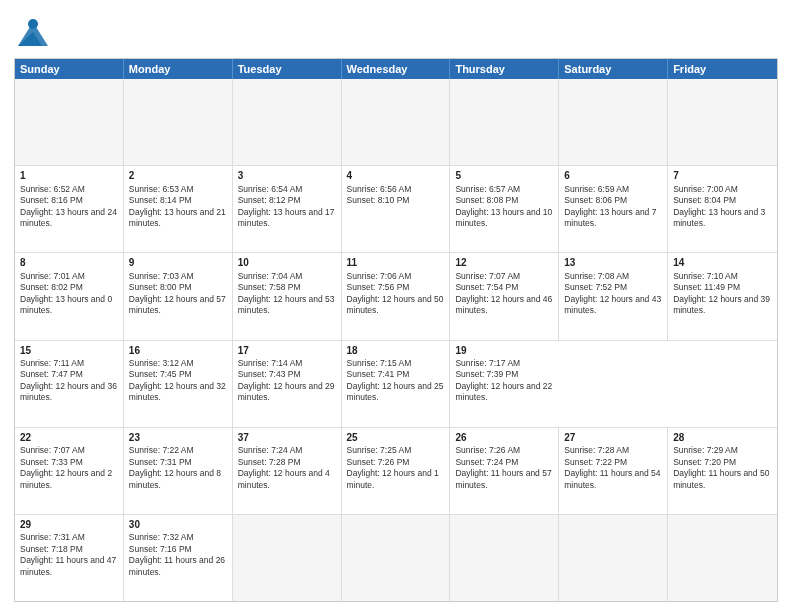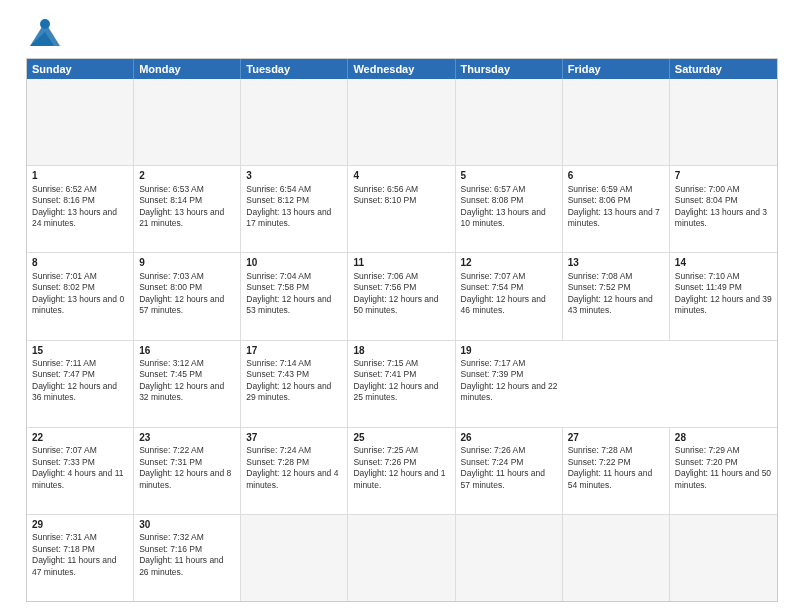--- a/index.html
+++ b/index.html
@@ -6,21 +6,21 @@
     body {
       font-family: Arial, sans-serif;
       background: #fff;
       width: 792px;
       height: 612px;
       overflow: hidden;
     }
     .page {
       width: 792px;
       height: 612px;
-      padding: 10px 14px 10px 26px;
+      padding: 10px 14px 10px 14px;
       display: flex;
       flex-direction: column;
     }
     .header {
       display: flex;
       justify-content: space-between;
       align-items: flex-start;
       margin-bottom: 6px;
     }
     .logo {
@@ -133,22 +133,22 @@
     </div>
   </div>
 
   <div class="calendar">
     <div class="cal-header">
     <div class="cal-header-cell">Sunday</div>
         <div class="cal-header-cell">Monday</div>
         <div class="cal-header-cell">Tuesday</div>
         <div class="cal-header-cell">Wednesday</div>
         <div class="cal-header-cell">Thursday</div>
+        <div class="cal-header-cell">Saturday</div>
         <div class="cal-header-cell">Friday</div>
-        <div class="cal-header-cell">Saturday</div>
       </div>
     <div class="cal-body">
     <div class="cal-row">
           <div class="cal-cell empty"></div>
           <div class="cal-cell empty"></div>
           <div class="cal-cell empty"></div>
           <div class="cal-cell empty"></div>
           <div class="cal-cell empty"></div>
           <div class="cal-cell empty"></div>
           <div class="cal-cell empty"></div>
@@ -172,21 +172,21 @@
           <div class="cal-cell"><span class="day-num">14</span><span>Sunrise: 7:10 AM</span><br><span>Sunset: 11:49 PM</span><br><span>Daylight: 12 hours and 39 minutes.</span></div>
         </div>
         <div class="cal-row">
           <div class="cal-cell"><span class="day-num">15</span><span>Sunrise: 7:11 AM</span><br><span>Sunset: 7:47 PM</span><br><span>Daylight: 12 hours and 36 minutes.</span></div>
           <div class="cal-cell"><span class="day-num">16</span><span>Sunrise: 3:12 AM</span><br><span>Sunset: 7:45 PM</span><br><span>Daylight: 12 hours and 32 minutes.</span></div>
           <div class="cal-cell"><span class="day-num">17</span><span>Sunrise: 7:14 AM</span><br><span>Sunset: 7:43 PM</span><br><span>Daylight: 12 hours and 29 minutes.</span></div>
           <div class="cal-cell"><span class="day-num">18</span><span>Sunrise: 7:15 AM</span><br><span>Sunset: 7:41 PM</span><br><span>Daylight: 12 hours and 25 minutes.</span></div>
           <div class="cal-cell"><span class="day-num">19</span><span>Sunrise: 7:17 AM</span><br><span>Sunset: 7:39 PM</span><br><span>Daylight: 12 hours and 22 minutes.</span></div>
         </div>
         <div class="cal-row">
-          <div class="cal-cell"><span class="day-num">22</span><span>Sunrise: 7:07 AM</span><br><span>Sunset: 7:33 PM</span><br><span>Daylight: 4 hours and 11 minutes.</span></div>
+          <div class="cal-cell"><span class="day-num">22</span><span>Sunrise: 7:07 AM</span><br><span>Sunset: 7:33 PM</span><br><span>Daylight: 12 hours and 2 minutes.</span></div>
           <div class="cal-cell"><span class="day-num">23</span><span>Sunrise: 7:22 AM</span><br><span>Sunset: 7:31 PM</span><br><span>Daylight: 12 hours and 8 minutes.</span></div>
           <div class="cal-cell"><span class="day-num">37</span><span>Sunrise: 7:24 AM</span><br><span>Sunset: 7:28 PM</span><br><span>Daylight: 12 hours and 4 minutes.</span></div>
           <div class="cal-cell"><span class="day-num">25</span><span>Sunrise: 7:25 AM</span><br><span>Sunset: 7:26 PM</span><br><span>Daylight: 12 hours and 1 minute.</span></div>
           <div class="cal-cell"><span class="day-num">26</span><span>Sunrise: 7:26 AM</span><br><span>Sunset: 7:24 PM</span><br><span>Daylight: 11 hours and 57 minutes.</span></div>
           <div class="cal-cell"><span class="day-num">27</span><span>Sunrise: 7:28 AM</span><br><span>Sunset: 7:22 PM</span><br><span>Daylight: 11 hours and 54 minutes.</span></div>
           <div class="cal-cell"><span class="day-num">28</span><span>Sunrise: 7:29 AM</span><br><span>Sunset: 7:20 PM</span><br><span>Daylight: 11 hours and 50 minutes.</span></div>
         </div>
         <div class="cal-row">
           <div class="cal-cell"><span class="day-num">29</span><span>Sunrise: 7:31 AM</span><br><span>Sunset: 7:18 PM</span><br><span>Daylight: 11 hours and 47 minutes.</span></div>
           <div class="cal-cell"><span class="day-num">30</span><span>Sunrise: 7:32 AM</span><br><span>Sunset: 7:16 PM</span><br><span>Daylight: 11 hours and 26 minutes.</span></div>

